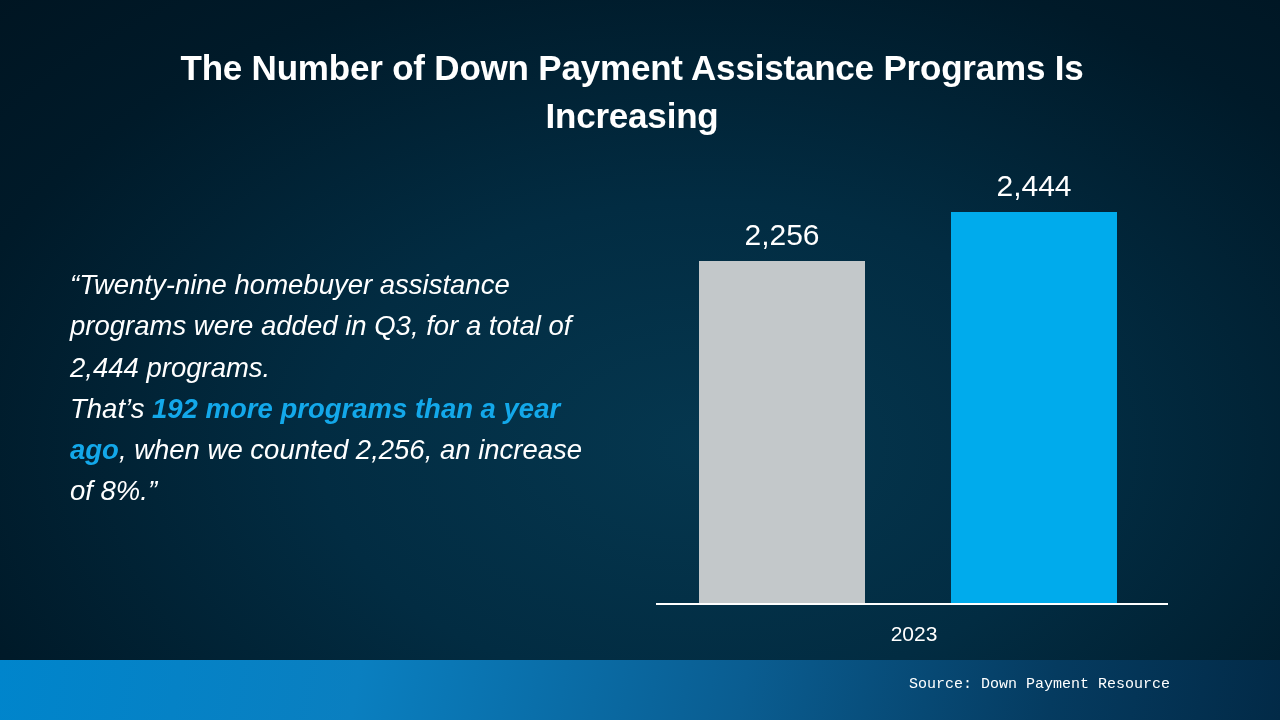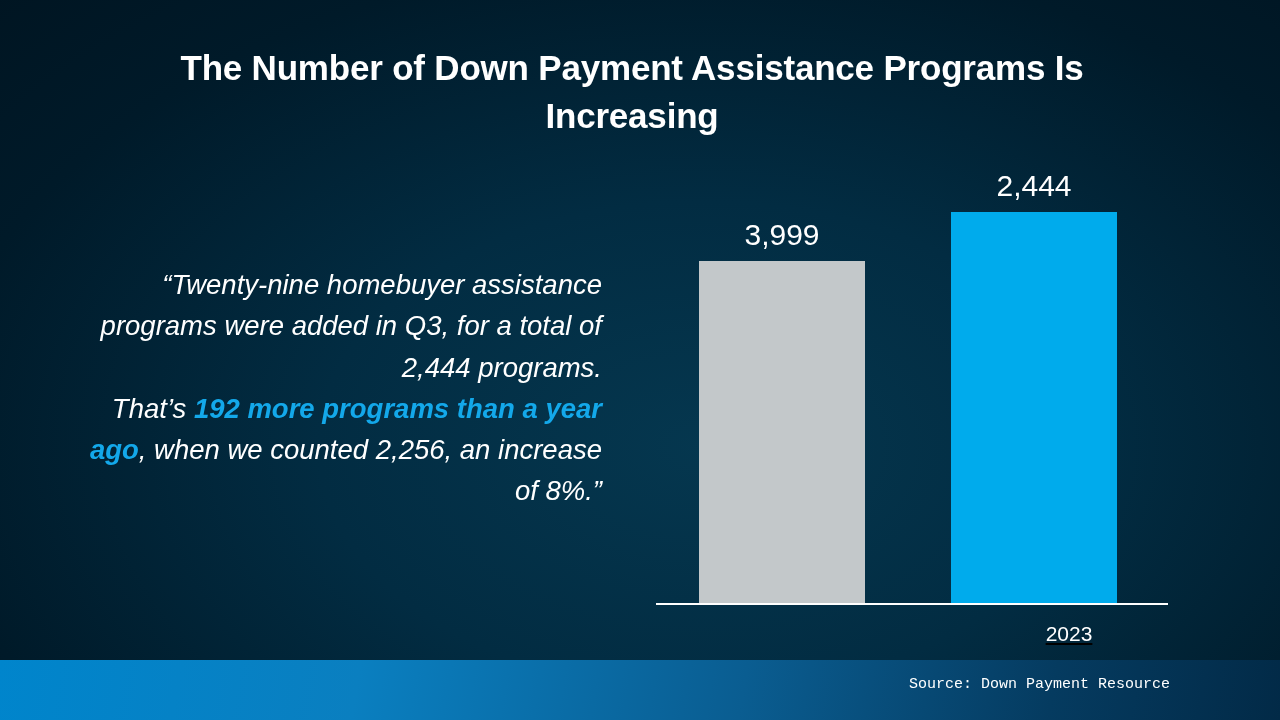--- a/index.html
+++ b/index.html
@@ -31,21 +31,21 @@
     font-weight: bold;
     line-height: 1.38;
     letter-spacing: -0.2px;
     text-align: center;
   }
   .quote {
     position: absolute;
     left: 70px;
     top: 264px;
     width: 532px;
-    text-align: right;
+    text-align: left;
     color: #ffffff;
     font-size: 27.5px;
     font-style: italic;
     line-height: 1.5;
   }
   .quote .hl {
     color: #13a8ea;
     font-weight: bold;
   }
   .chart {
@@ -101,25 +101,24 @@
     position: absolute;
     left: 16px;
     right: 32px;
     bottom: 55px;
     height: 2px;
     background: #ffffff;
   }
   .x-labels {
     position: absolute;
     left: 16px;
-    right: 48px;
+    right: 28px;
     bottom: 14px;
     display: flex;
-    justify-content: flex-end;
-    text-decoration: underline;
+    justify-content: center;
   }
   .x-label {
     width: 166px;
     text-align: center;
     color: #ffffff;
     font-size: 21px;
   }
   .footer {
     position: absolute;
     left: 0;
@@ -148,21 +147,21 @@
   <div class="quote">
     <span>“Twenty-nine homebuyer assistance programs were added in Q3, for a total of 2,444 programs.</span>
     <br>
     <span>That’s </span><span class="hl">192 more programs than a year ago</span><span>, when we counted 2,256, an increase of 8%.”</span>
   </div>
 
   <div class="chart">
     <div class="plot">
       <div class="bars">
         <div class="bar-col">
-          <div class="bar-value">3,999</div>
+          <div class="bar-value">2,256</div>
           <div class="bar b2023"></div>
         </div>
         <div class="bar-col">
           <div class="bar-value">2,444</div>
           <div class="bar b2024"></div>
         </div>
       </div>
     </div>
     <div class="axis-line"></div>
     <div class="x-labels">

